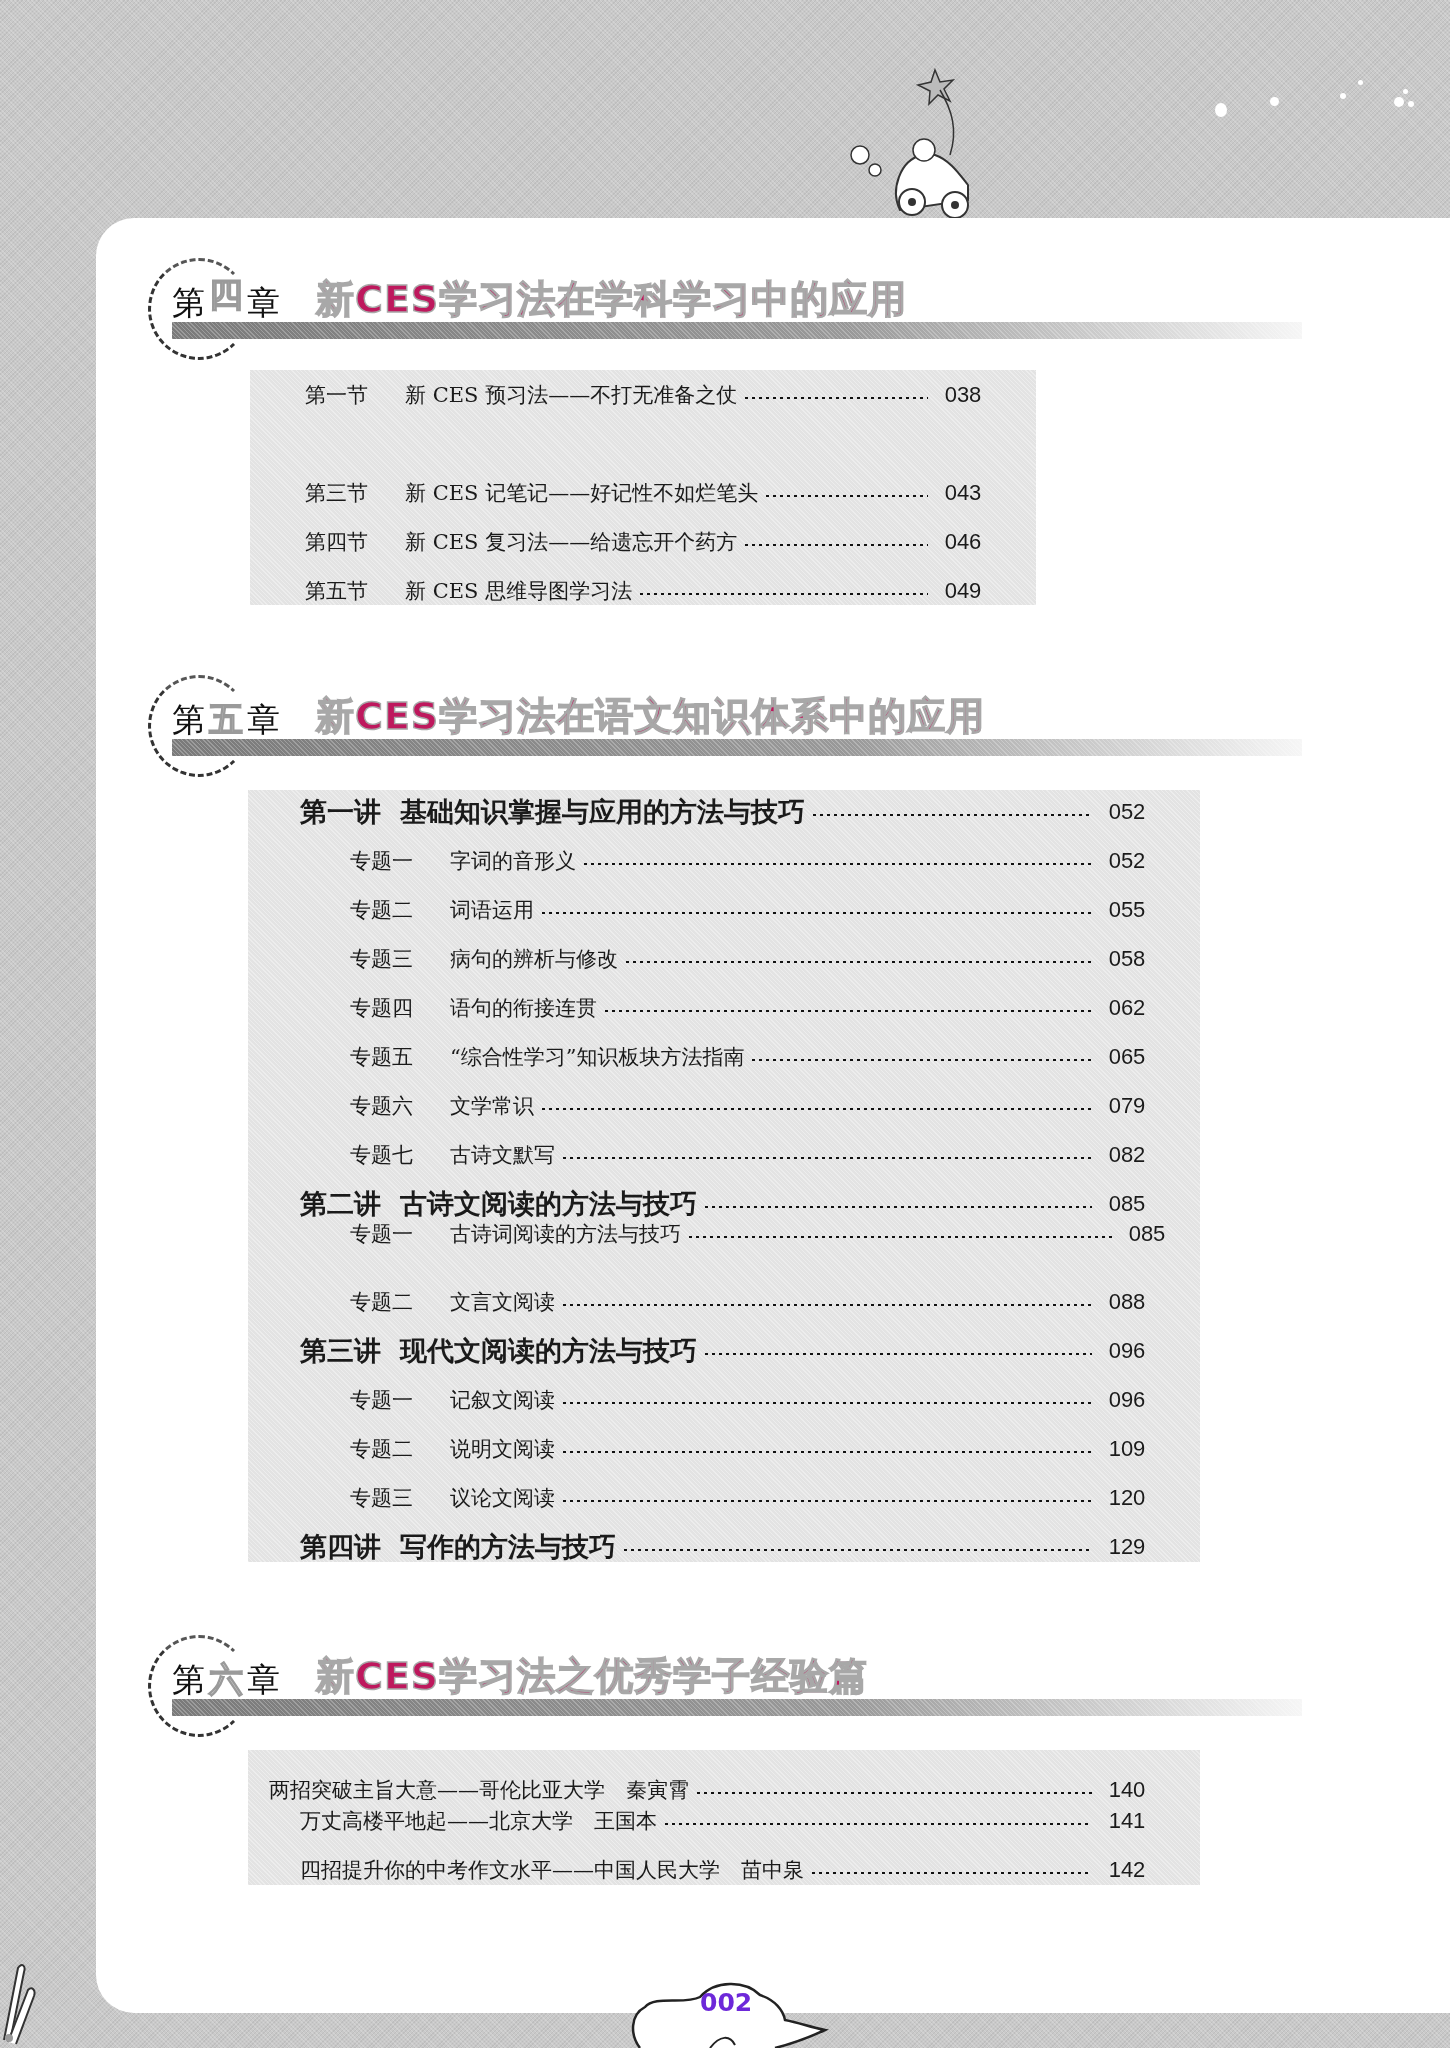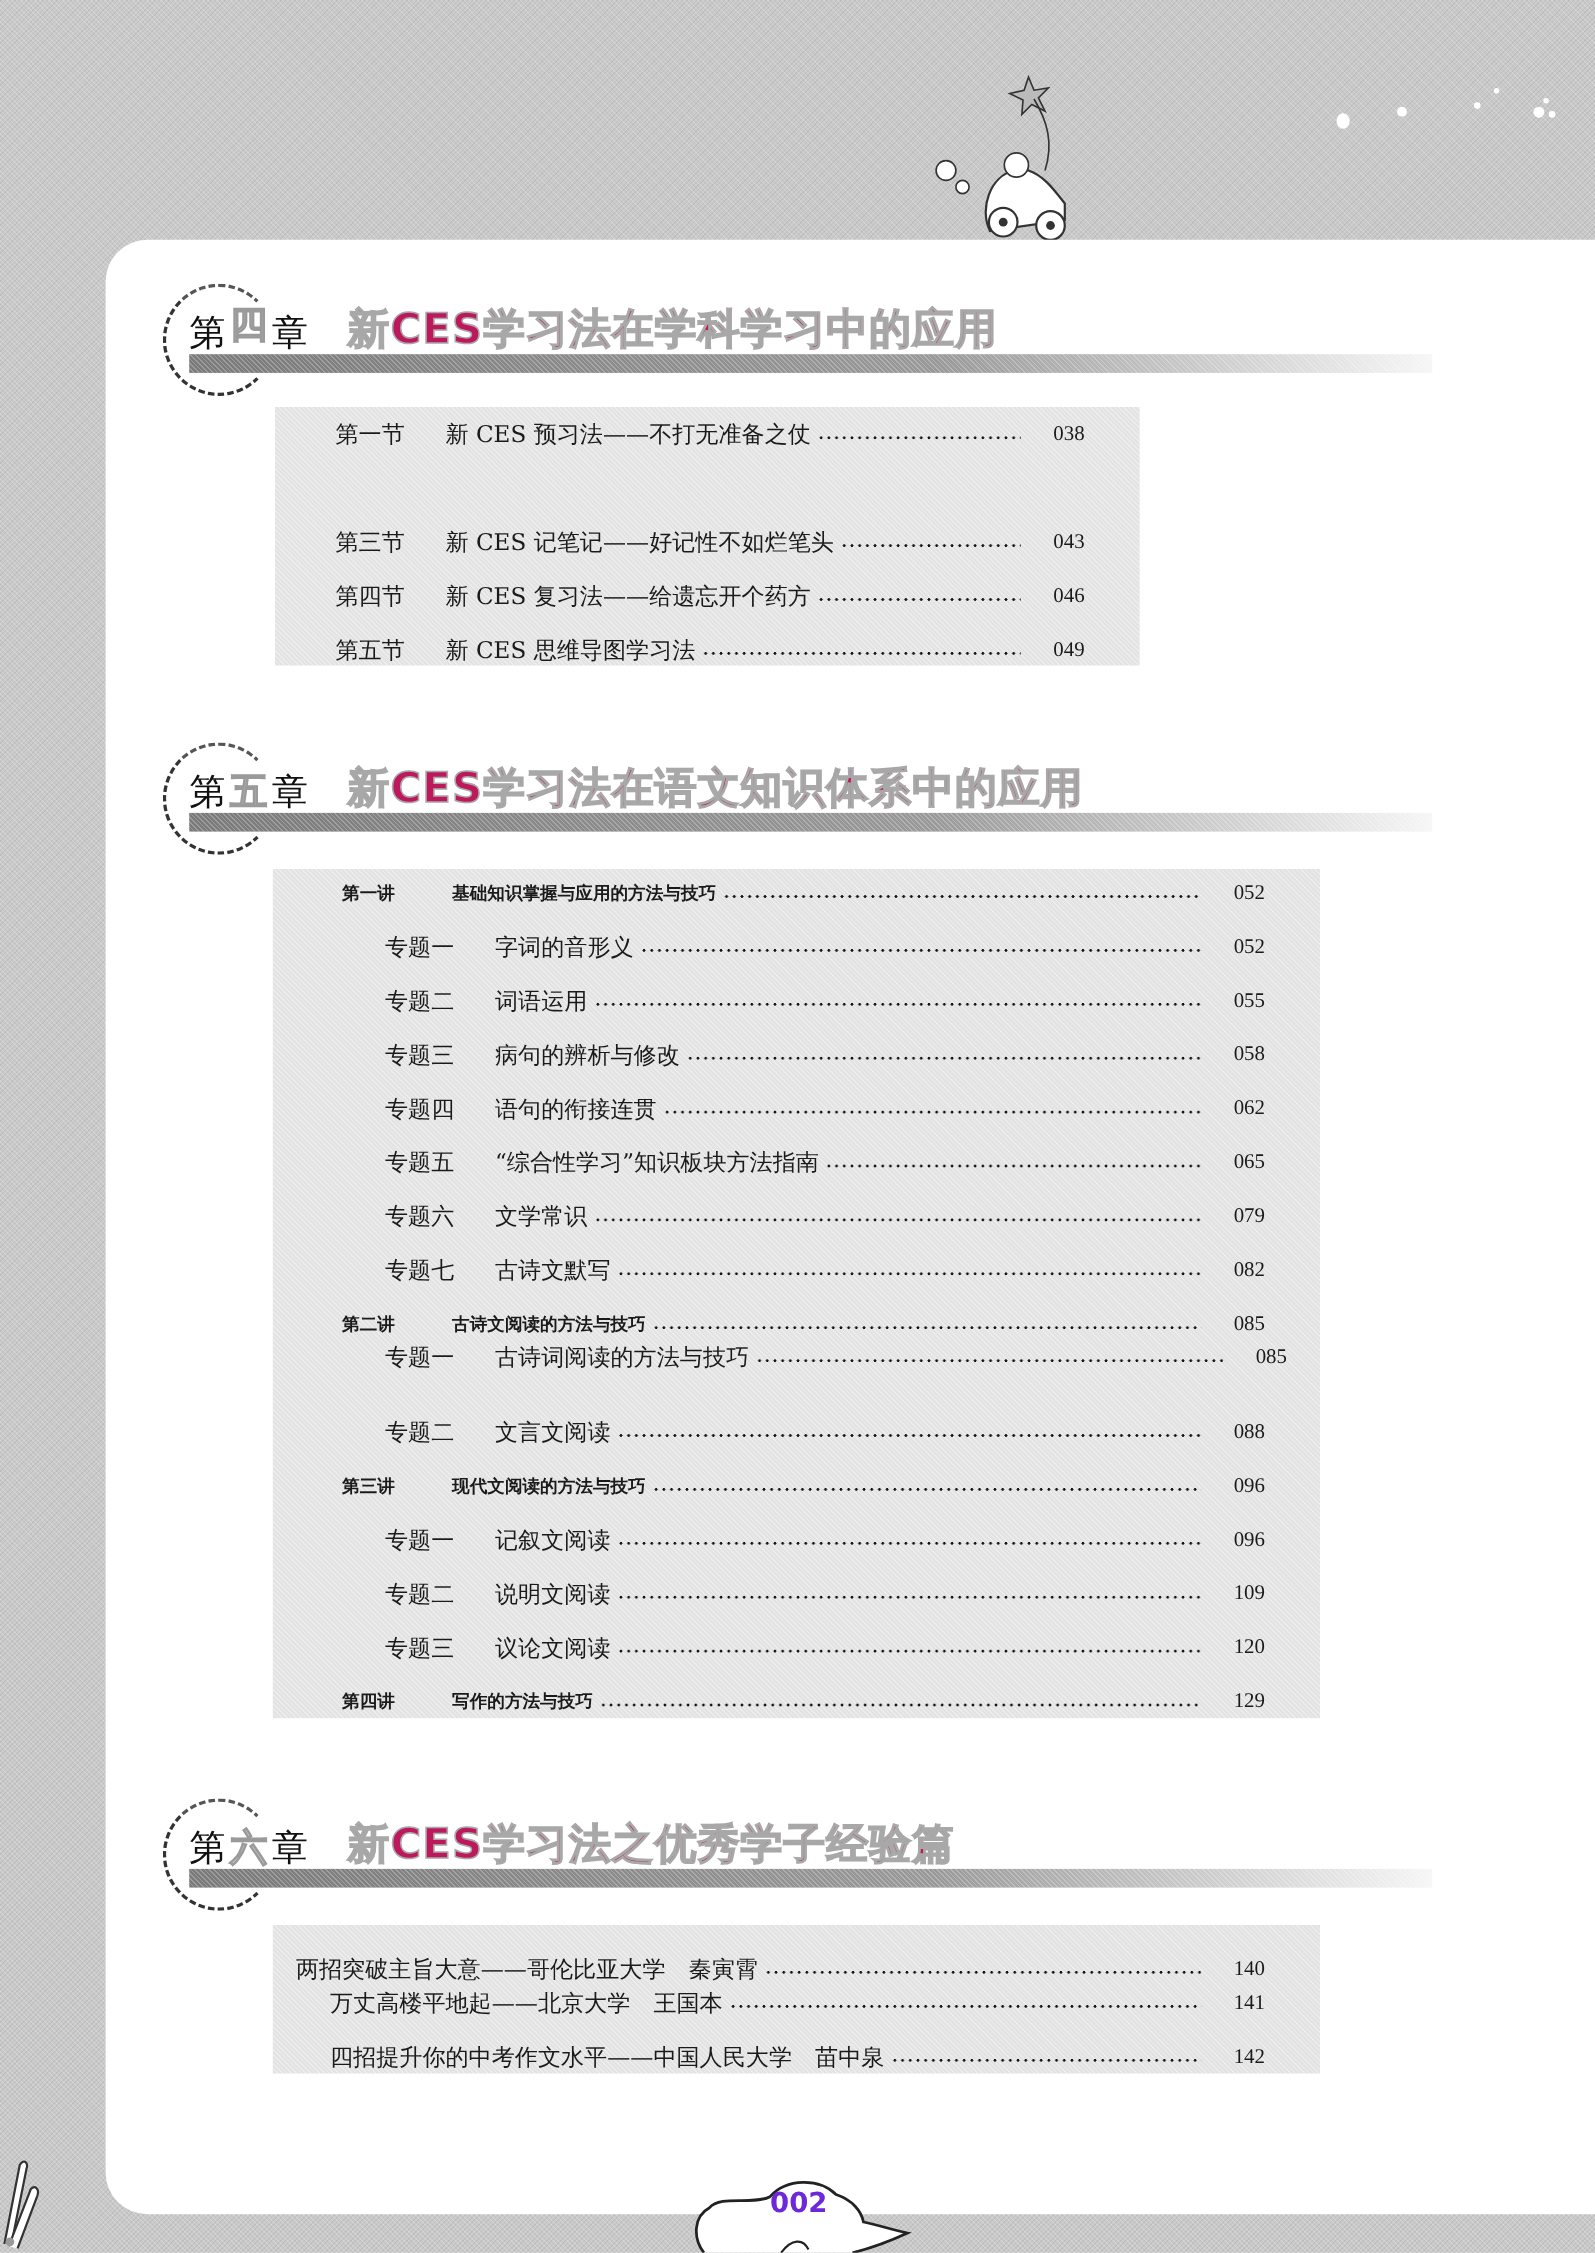--- a/index.html
+++ b/index.html
@@ -54,22 +54,22 @@
     font-size: 21px; white-space: nowrap;
   }
   .toc-row .lbl { flex: 0 0 auto; }
   .toc-row .lbl .sec { display: inline-block; width: 100px; }
   .toc-row .lbl .sub { display: inline-block; width: 100px; }
   .toc-row .dots {
     flex: 1 1 auto; margin: 0 12px 0 6px; height: 4px; align-self: center; position: relative; top: 3px;
     background-image: radial-gradient(circle, #111 1.2px, transparent 1.5px);
     background-size: 7px 4px; background-repeat: repeat-x;
   }
-  .toc-row .pg { flex: 0 0 auto; width: 46px; text-align: right; font-family: Liberation Serif, serif; font-size: 19px; }
-  .toc-row.bold .lbl { font-family: Liberation Mono, monospace; font-weight: bold; font-size: 16px; margin-left: 11px; }
+  .toc-row .pg { flex: 0 0 auto; width: 46px; text-align: center; font-family: Liberation Sans, sans-serif; font-size: 22px; }
+  .toc-row.bold .lbl { font-family: Liberation Mono, monospace; font-weight: bold; font-size: 27px; }
   .toc-row.bold .lbl .sec { width: 100px; }
 
   .page-number-cloud { position: absolute; left: 625px; top: 1975px; width: 210px; height: 73px; }
   .page-number {
     position: absolute; left: 700px; top: 1988px; font-family: "DejaVu Sans", sans-serif;
     font-weight: bold; font-size: 25px; color: #6d28d9;
   }
 </style>
 </head>
 <body>

